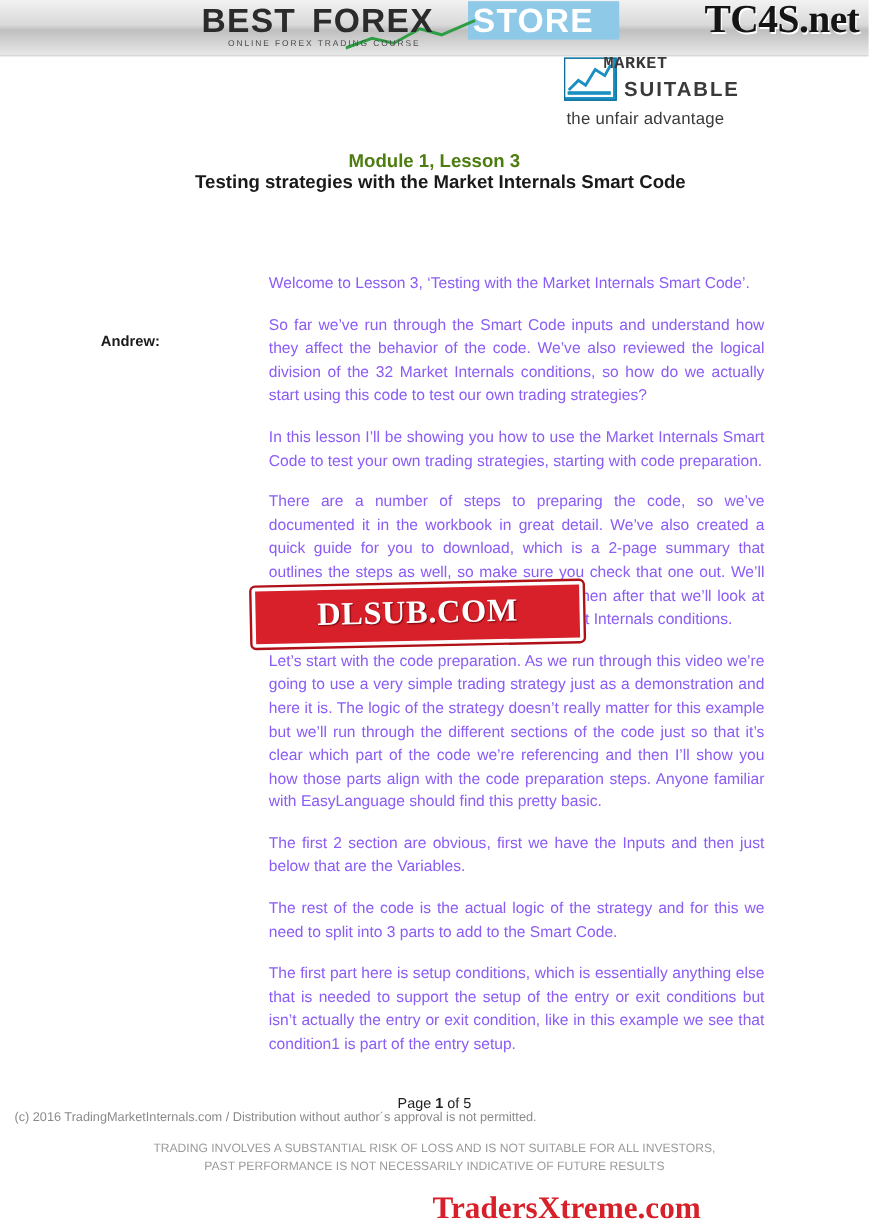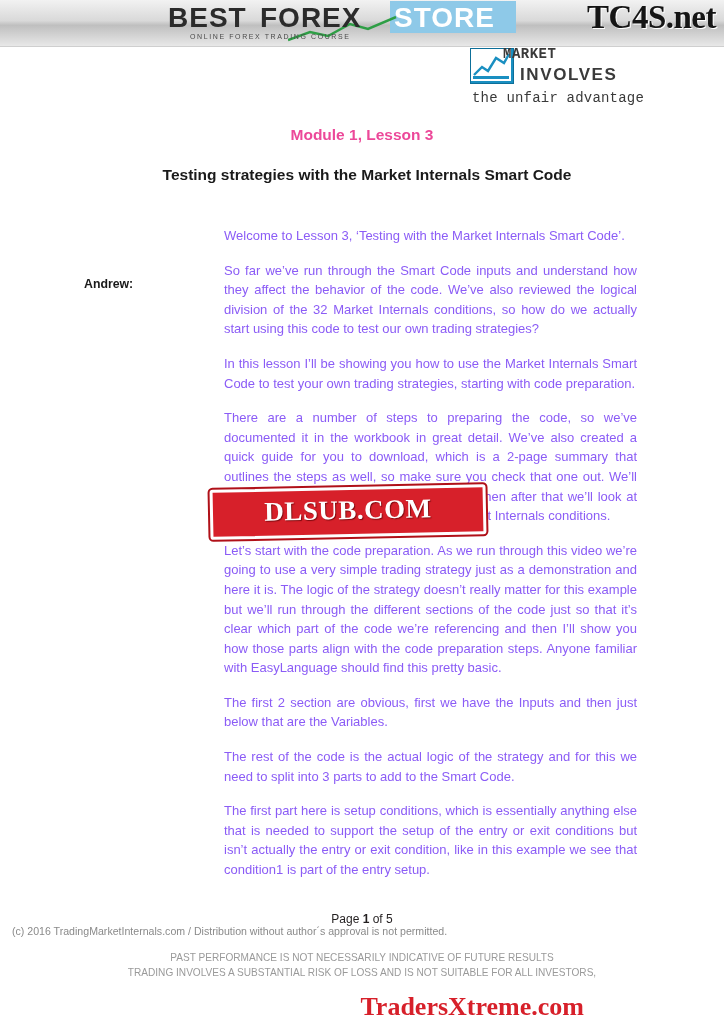--- a/index.html
+++ b/index.html
@@ -132,21 +132,21 @@
     font-weight: bold;
     color: #3a3a3a;
     letter-spacing: 1.6px;
   }
   .mi-tag {
     position: absolute;
     left: 2px;
     top: 42px;
     font-size: 14px;
     color: #3a3a3a;
-    font-family: Liberation Mono, monospace;
+    font-family: Liberation Sans, sans-serif;
     letter-spacing: 0.2px;
   }
 
   
   .page {
     position: absolute;
     left: 0;
     top: 0;
     width: 594px;
     height: 1024px;
@@ -154,22 +154,21 @@
   .title-block {
     position: absolute;
     left: 0;
     top: 126px;
     width: 724px;
     text-align: center;
   }
   .title-1 {
     font-size: 15.5px;
     font-weight: bold;
-    color: #ec4899;
-    margin-bottom: 22px;
+    color: #4d7c0f;
   }
   .title-2 {
     font-size: 15.5px;
     font-weight: bold;
     color: #1a1a1a;
     margin-left: 10px;
   }
 
   .speaker {
     position: absolute;
@@ -287,21 +286,21 @@
 
   <div class="mi-logo">
     <div class="mi-icon">
       <svg width="40" height="32" viewBox="0 0 40 32">
         <rect x="0" y="0" width="40" height="32" fill="#ffffff"></rect>
         <polyline points="3,26 11,18 17,22 25,9 33,14 38,5" fill="none" stroke="#1a8fc1" stroke-width="2.4"></polyline>
         <rect x="2" y="27" width="36" height="3" fill="#1a8fc1"></rect>
       </svg>
     </div>
     <div class="mi-market">MARKET</div>
-    <div class="mi-internals">INVOLVES</div>
+    <div class="mi-internals">SUITABLE</div>
     <div class="mi-tag">the unfair advantage</div>
   </div>
 
   <div class="title-block">
     <div class="title-1">Module 1, Lesson 3</div>
     <div class="title-2">Testing strategies with the Market Internals Smart Code</div>
   </div>
 
   <div class="speaker">Andrew:</div>
 
@@ -314,22 +313,22 @@
     <p>The first 2 section are obvious, first we have the Inputs and then just below that are the Variables.</p>
     <p>The rest of the code is the actual logic of the strategy and for this we need to split into 3 parts to add to the Smart Code.</p>
     <p>The first part here is setup conditions, which is essentially anything else that is needed to support the setup of the entry or exit conditions but isn’t actually the entry or exit condition, like in this example we see that condition1 is part of the entry setup.</p>
   </div>
 
   <div class="page-number">
     <span>Page </span><b>1</b><span> of </span><span>5</span>
   </div>
   <div class="copyright">(c) 2016 TradingMarketInternals.com / Distribution without author´s approval is not permitted.</div>
   <div class="disclaimer">
+    <div>TRADING INVOLVES A SUBSTANTIAL RISK OF LOSS AND IS NOT SUITABLE FOR ALL INVESTORS,</div>
     <div>PAST PERFORMANCE IS NOT NECESSARILY INDICATIVE OF FUTURE RESULTS</div>
-    <div>TRADING INVOLVES A SUBSTANTIAL RISK OF LOSS AND IS NOT SUITABLE FOR ALL INVESTORS,</div>
   </div>
 
   <div class="dlsub">
     <span>DLSUB.COM</span>
   </div>
   <div class="tradersxtreme">TradersXtreme.com</div>
 
 </div>
 
 </body></html>

